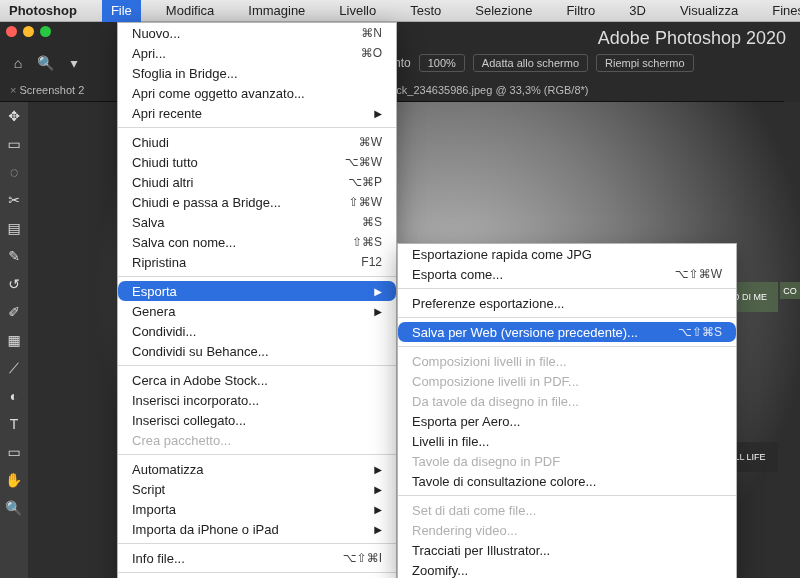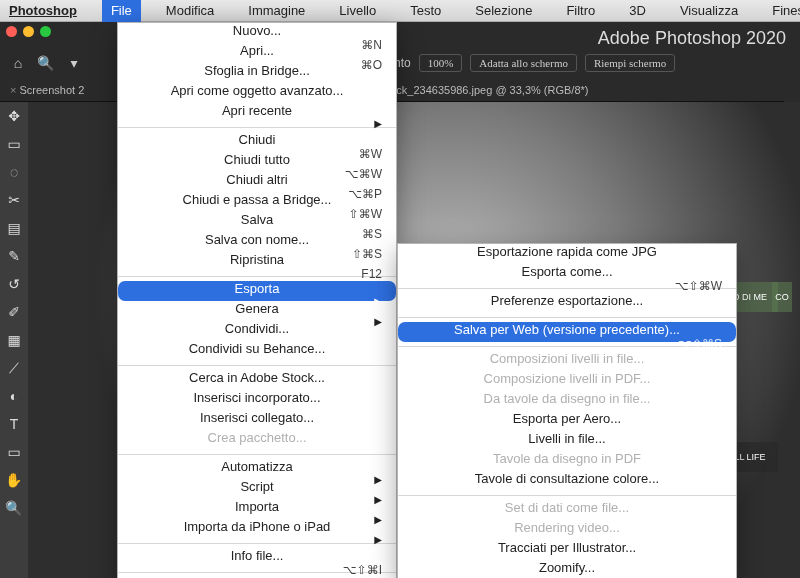--- a/index.html
+++ b/index.html
@@ -1,50 +1,50 @@
 <!DOCTYPE html>
 <html><head>
 <meta charset="utf-8">
 <style>
   * { margin: 0; padding: 0; box-sizing: border-box; font-family: -apple-system, "Helvetica Neue", Arial, sans-serif; }
   body { width: 800px; height: 578px; background: #2a2a2a; overflow: hidden; position: relative; }
 
   
   .menubar { height: 22px; background: linear-gradient(#e8e8e8,#d4d4d4); display: flex; align-items: center; font-size: 13px; color: #222; border-bottom: 1px solid #aaa; }
   .menubar .apple { width: 20px; text-align: center; font-size: 14px; }
-  .menubar .appname { font-weight: 700; padding: 0 9px; text-decoration: underline; }
+  .menubar .appname { font-weight: 700; padding: 0 9px; }
   .menubar .mitem { padding: 0 9px; height: 22px; line-height: 22px; margin-left: 16px; }
   .menubar .mitem.active { background: #2e6fe0; color: #fff; }
 
   
   .win-lights { position: absolute; top: 26px; left: 6px; display: flex; gap: 6px; z-index: 3; }
   .win-lights span { width: 11px; height: 11px; border-radius: 50%; display: block; }
   .wl-r { background:#ff5f57;} .wl-y{background:#febc2e;} .wl-g{background:#28c840;}
   .apptitle { position:absolute; top:28px; right:14px; color:#ddd; font-size:18px; z-index:2;}
   .toolbar2 { position:absolute; top:48px; left:0; right:0; height:30px; display:flex; align-items:center; padding:0 8px; gap:8px; color:#ccc; font-size:12px; z-index:2;}
   .toolbar2 .ico { width:20px; text-align:center; font-size:14px;}
-  .chip { border:1px solid #555; border-radius:3px; padding:2px 8px; color:#ccc; font-size:11px;font-family:Liberation Serif, serif;}
+  .chip { border:1px solid #555; border-radius:3px; padding:2px 8px; color:#ccc; font-size:11px;}
   .tabbar { position:absolute; top:78px; left:0; right:16px; height:24px; display:flex; align-items:center; padding:0 10px; gap:18px; color:#bbb; font-size:11px; border-bottom:1px solid #111; z-index:2;}
   .tabbar .tab::before{content:"× "; color:#888;}
 
   
   .toolstrip { position:absolute; top:102px; left:0; width:28px; bottom:0; background:#3d3d3d; z-index:2; display:flex; flex-direction:column; align-items:center; padding-top:6px; gap:10px; color:#ddd; font-size:14px;}
   .toolstrip span{height:18px;}
 
   
   .canvas { position:absolute; top:102px; left:28px; right:0; bottom:0; background: radial-gradient(circle at 55% 40%, #bdbdbd 0%, #7a7a7a 35%, #2e2e2e 70%); z-index:1;}
   .thumb { position:absolute; background:#555; border:1px solid #333;}
   .th1{left:170px; bottom:-10px; width:180px;height:70px;}
   .th2{left:380px; bottom:-10px; width:180px;height:70px;}
   .badge1{position:absolute; right:22px; top:180px; width:70px;height:30px; background:rgba(90,120,80,.6); color:#fff; font-size:9px; display:flex;align-items:center;justify-content:center;}
   .badge2{position:absolute; right:22px; top:340px; width:70px;height:30px; background:rgba(40,40,40,.6); color:#fff; font-size:9px; display:flex;align-items:center;justify-content:center;}
 
   
   .menu { position:absolute; background:#fff; border:1px solid #b5b5b5; box-shadow:0 8px 24px rgba(0,0,0,.35); font-size:13px; color:#222; z-index:10; }
-  .menu .row { display:flex; align-items:center; height:20px; padding:0 14px; white-space:nowrap; position:relative;flex-direction:column;}
+  .menu .row { display:flex; align-items:center; height:20px; padding:0 14px; white-space:nowrap; position:relative;}
   .menu .row.disabled { color:#b0b0b0; }
   .menu .row.hl { background:#2e6fe0; color:#fff;border-radius:7px; }
   .menu .row .sc { margin-left:auto; padding-left:30px; font-size:12px; color:inherit; opacity:.85;}
   .menu .row .arrow { margin-left:auto; padding-left:30px; font-size:10px;}
   .menu .sep { height:1px; background:#d8d8d8; margin:4px 0;}
   .menu1 { top:22px; left:117px; width:280px;}
   .menu2 { top:243px; left:397px; width:340px;}
 </style>
 </head>
 <body>
@@ -108,21 +108,21 @@
     <span>✋</span>
     <span>🔍</span>
   </div>
 
 <div class="canvas">
   <div class="thumb th1"></div>
   <div class="thumb th2"></div>
   <div class="badge1">
       <span>ONO DI ME</span>
     </div>
-  <div style="position:absolute;right:8px;top:180px;width:20px;height:30px;background:rgba(90,120,80,.6);color:#fff;font-size:9px;display:flex;align-items:center;justify-content:center">
+  <div style="position:absolute;right:0;top:180px;width:20px;height:17px;background:rgba(90,120,80,.6);color:#fff;font-size:9px;display:flex;align-items:center;justify-content:center">
       <span>CO</span>
     </div>
   <div class="badge2">
       <span>STILL LIFE</span>
     </div>
 </div>
 
 <div class="menu menu1" id="file-menu">
     <div class="row">
       <span>Nuovo...</span>

